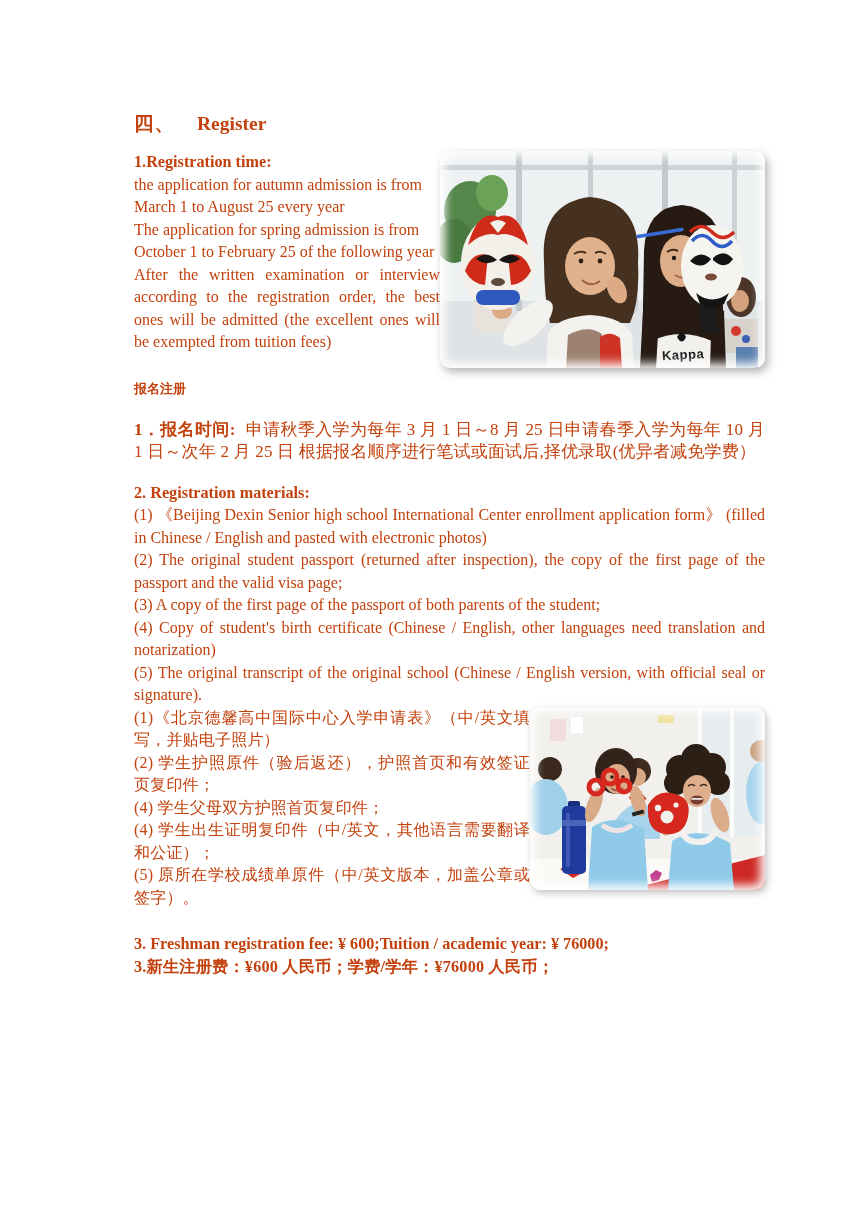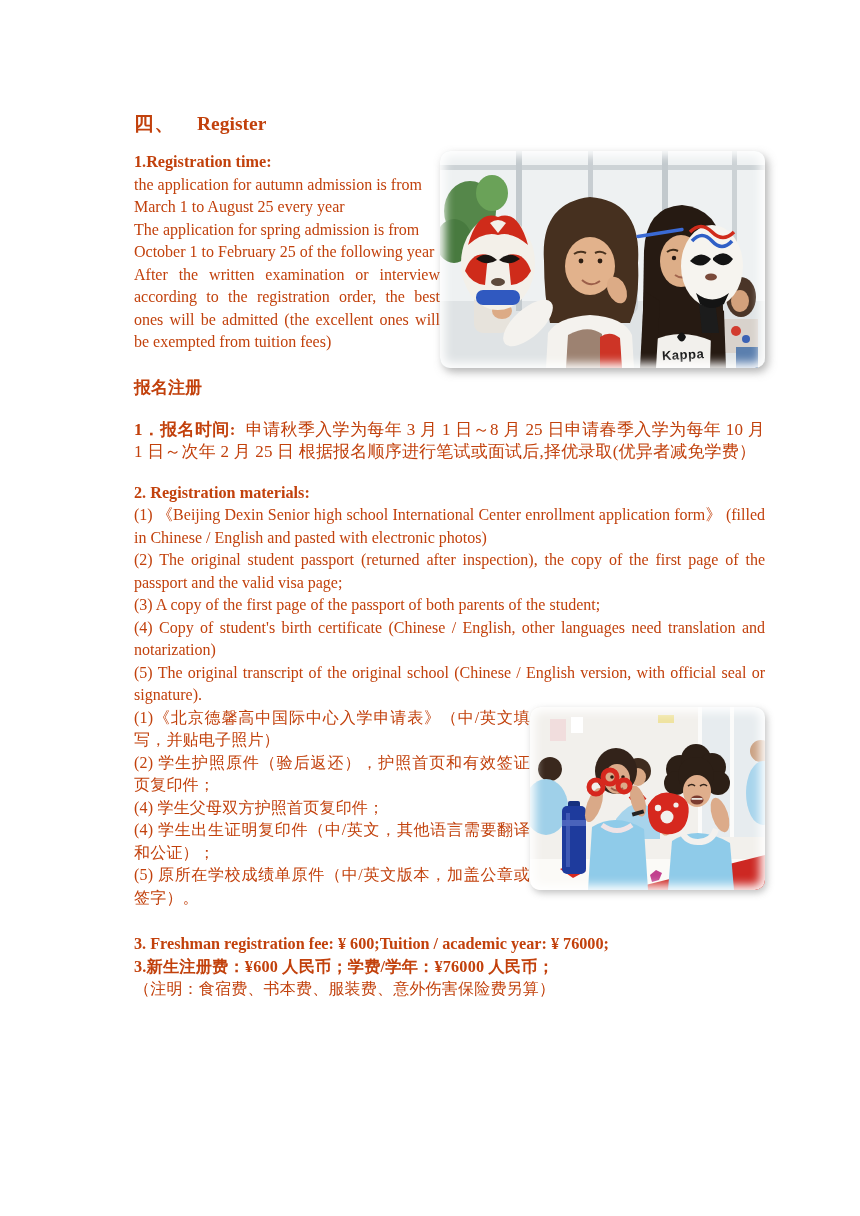--- a/index.html
+++ b/index.html
@@ -18,21 +18,21 @@
   h1.doc-title {
     margin: 0 0 14px 0;
     font-size: 19.5px; line-height: 27px; font-weight: 700;
   }
   h1.doc-title .tnum { letter-spacing: 1px; }
   h1.doc-title .tgap { display: inline-block; width: 22px; }
   h2.enhead { font-size: 16.2px; font-weight: 700; margin: 0; line-height: 22.5px; }
   p { margin: 0; }
   .just { text-align: justify; }
   .cn { letter-spacing: 0.2px; }
-  .cnhead { font-size: 17px; font-weight: 700; margin: 23px 0 0 0; line-height: 24px; font-family: Liberation Mono, monospace; }
+  .cnhead { font-size: 13px; font-weight: 700; margin: 23px 0 0 0; line-height: 24px; }
   .cnpara { margin-top: 18px; font-size: 17px; }
   .cnpara .gap { margin-left: 10px; }
   .materials-en { margin-top: 18px; font-family: Liberation Serif, serif; }
   .fees { margin-top: 24px; }
   .clear { clear: both; height: 0; }
   figure.photo {
     float: right; margin: 0; position: relative;
     border-radius: 10px; overflow: hidden;
   }
   figure.photo svg { display: block; }
@@ -245,16 +245,15 @@
     <p class="cn just">(2) 学生护照原件（验后返还），护照首页和有效签证页复印件；</p>
     <p class="cn just">(4) 学生父母双方护照首页复印件；</p>
     <p class="cn just">(4) 学生出生证明复印件（中/英文，其他语言需要翻译和公证）；</p>
     <p class="cn just">(5) 原所在学校成绩单原件（中/英文版本，加盖公章或签字）。</p>
     <div class="clear"></div>
   </section>
 
   <section class="fees">
     <h2 class="enhead">3. Freshman registration fee: ¥ 600;Tuition / academic year: ¥ 76000;</h2>
     <h2 class="cn enhead">3.新生注册费：¥600 人民币；学费/学年：¥76000 人民币；</h2>
-    <p class="cn">（注明：食宿费、书本费、服装费、意外伤害保险费另算）</p>
   </section>
 
 </div>
 
 </body></html>

